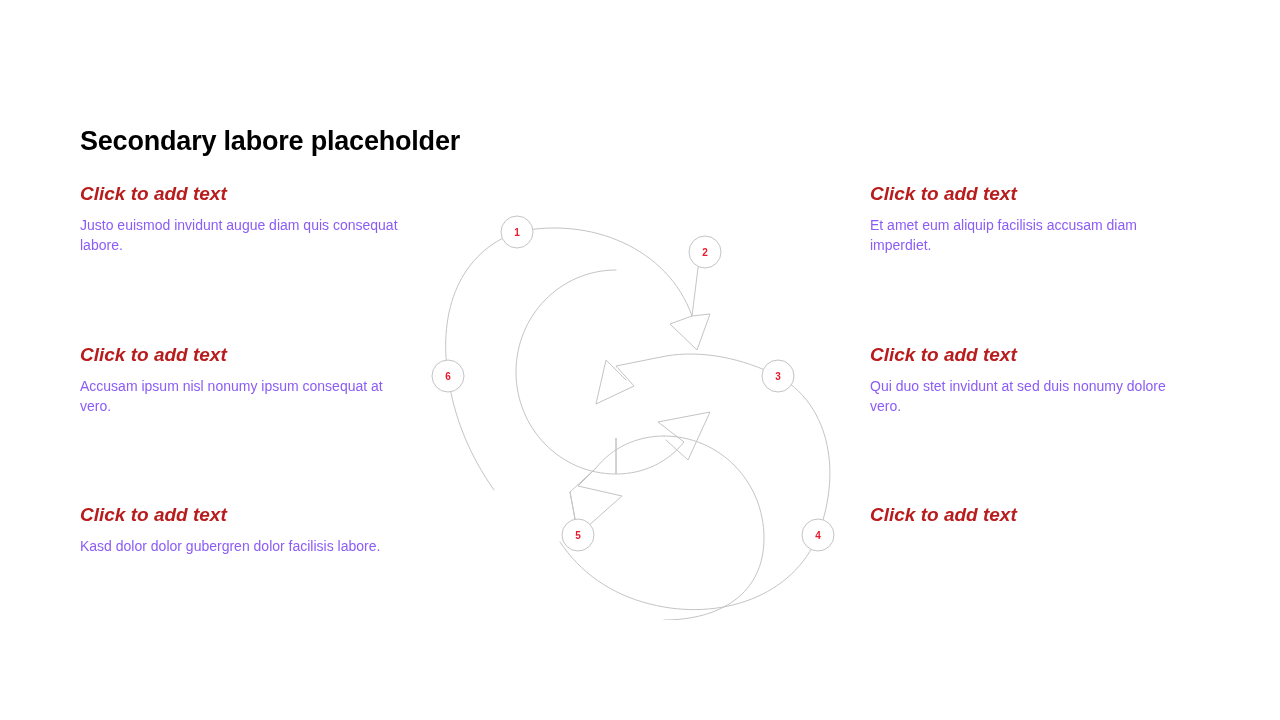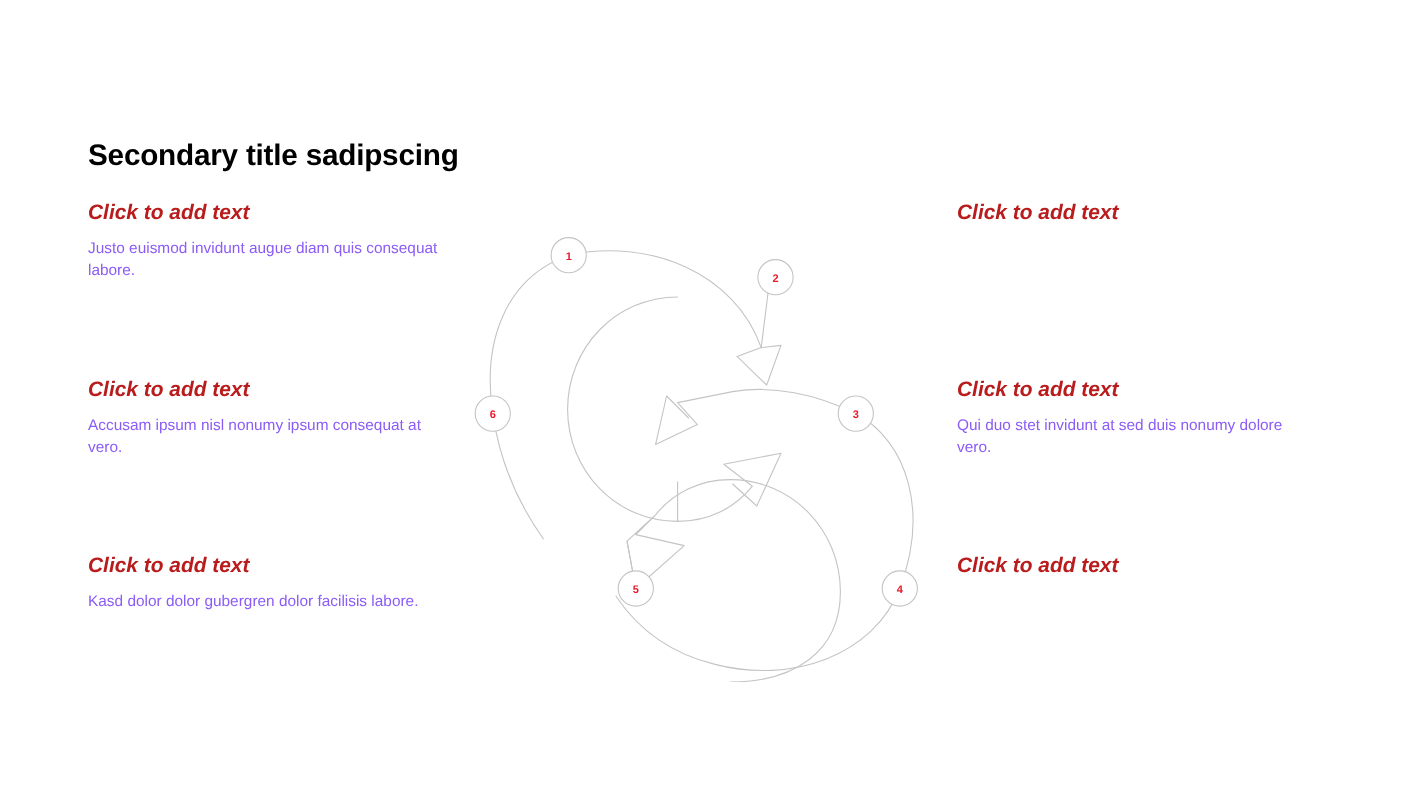--- a/index.html
+++ b/index.html
@@ -70,39 +70,40 @@
     font-size: 10px;
     font-weight: bold;
     fill: #e8192c;
   }
 </style>
 </head>
 <body>
 
 <div class="slide">
 
-  <div id="page-title">Secondary title sadipscing</div>
+  <div id="page-title">Secondary labore placeholder</div>
 
   <div class="text-block left tb-row1">
     <p class="tb-heading">Click to add text</p>
     <p class="tb-body">Justo euismod invidunt augue diam quis consequat labore.</p>
   </div>
 
   <div class="text-block left tb-row2">
     <p class="tb-heading">Click to add text</p>
     <p class="tb-body">Accusam ipsum nisl nonumy ipsum consequat at vero.</p>
   </div>
 
   <div class="text-block left tb-row3">
     <p class="tb-heading">Click to add text</p>
     <p class="tb-body">Kasd dolor dolor gubergren dolor facilisis labore.</p>
   </div>
 
   <div class="text-block right tb-row1">
     <p class="tb-heading">Click to add text</p>
+    <p class="tb-body">Et amet eum aliquip facilisis accusam diam imperdiet.</p>
   </div>
 
   <div class="text-block right tb-row2">
     <p class="tb-heading">Click to add text</p>
     <p class="tb-body">Qui duo stet invidunt at sed duis nonumy dolore vero.</p>
   </div>
 
   <div class="text-block right tb-row3">
     <p class="tb-heading">Click to add text</p>
   </div>

